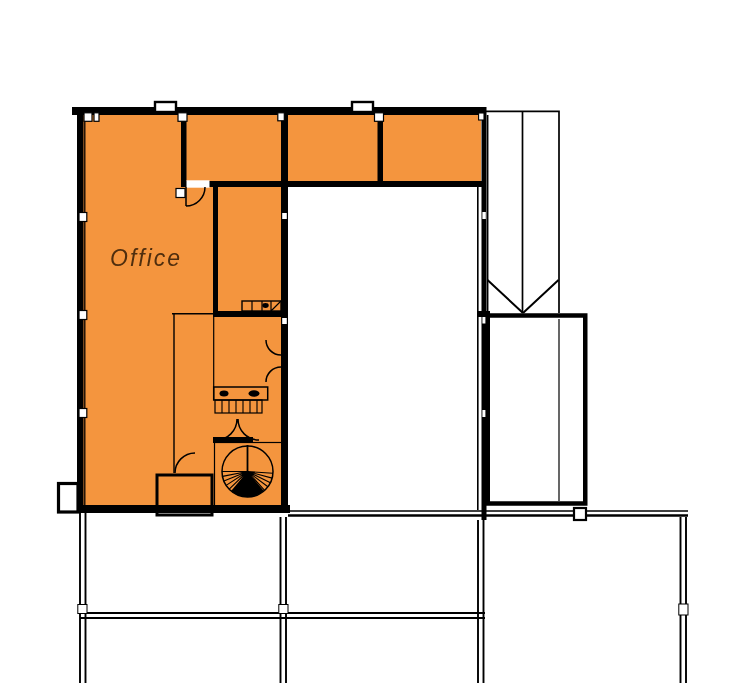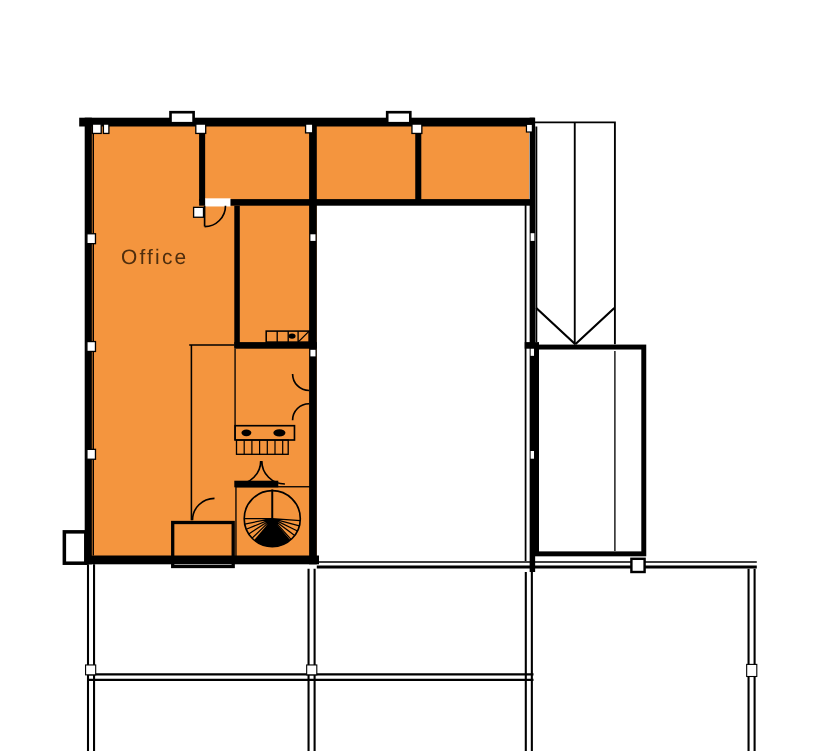--- a/index.html
+++ b/index.html
@@ -6,27 +6,28 @@
   .stage{
     position:relative;
     width:741px;height:683px;
     background:var(--background,#fff);
     font-family:"Liberation Sans",sans-serif;
     overflow:hidden;
   }
   .plan-svg{position:absolute;left:0;top:0;}
   .room-label{
     position:absolute;
-    left:110px;top:224px;
-    font-size:19px;
+    left:110px;top:245px;
+    font-size:23px;
     letter-spacing:2px;
     font-weight:500;
     color:var(--label-text,#4f2e0e);
     user-select:none;
     white-space:nowrap;
+    font-style:italic;
   }
   .fill-orange{fill:var(--highlight-fill,#f4953e);}
   .w{fill:var(--wall,#000);}
   .ln{stroke:var(--wall,#000);fill:none;}
   .wht{fill:var(--background,#fff);}
   .whts{fill:var(--background,#fff);stroke:var(--wall,#000);}
 </style>
 </head>
 <body>
 

